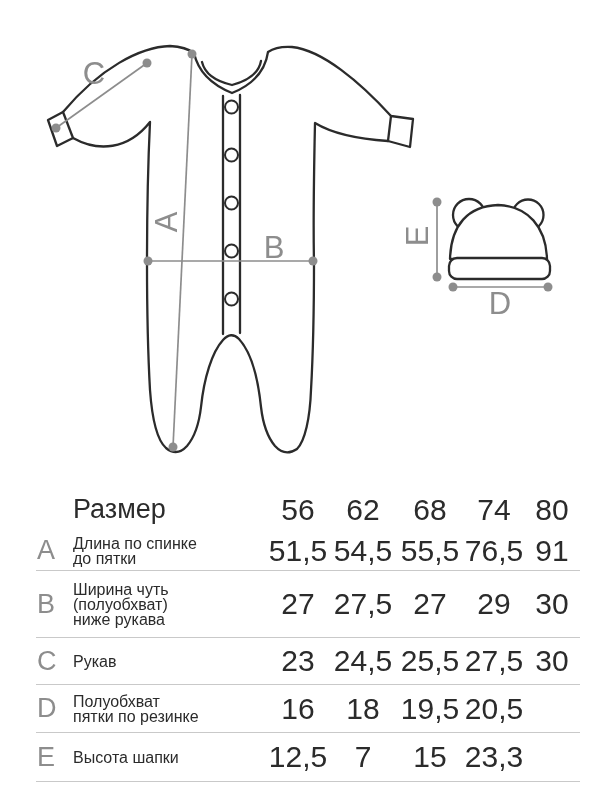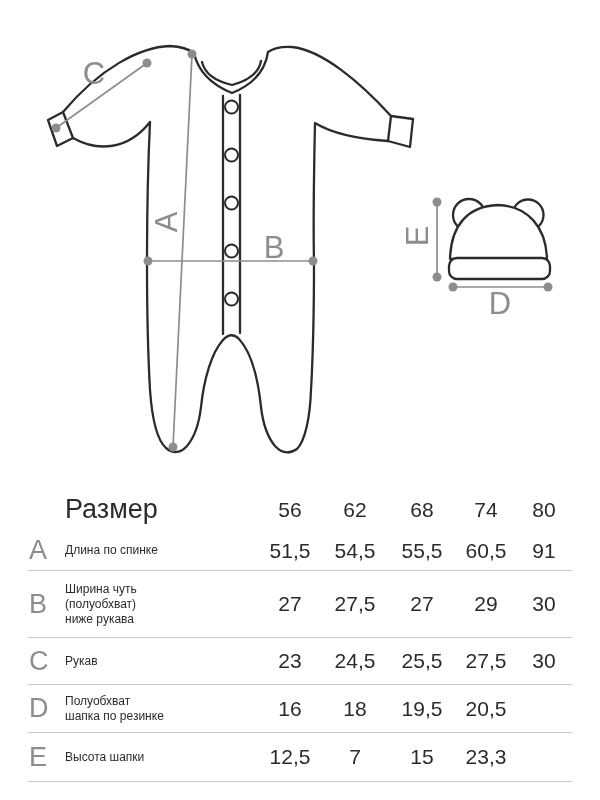--- a/index.html
+++ b/index.html
@@ -9,40 +9,40 @@
   }
   #diagram{position:absolute;left:0;top:0;}
   .garment{fill:#ffffff;stroke:#2b2b2b;stroke-width:2.3;stroke-linejoin:round;stroke-linecap:round;}
   .garment-line{fill:none;stroke:#2b2b2b;stroke-width:2.3;stroke-linejoin:round;stroke-linecap:round;}
   .snap{fill:#ffffff;stroke:#2b2b2b;stroke-width:2;}
   .measure{stroke:#8d8d8d;stroke-width:1.7;fill:none;}
   .mdot{fill:#8d8d8d;stroke:none;}
   .mlabel{fill:#8d8d8d;font-size:31px;font-family:"Liberation Sans","DejaVu Sans",sans-serif;}
   
   #size-table{
-    position:absolute;left:28px;top:488px;width:544px;
+    position:absolute;left:36px;top:488px;width:544px;
     color:#2b2b2b;
   }
   .trow{
     display:grid;
     grid-template-columns:37px 193px 64px 66px 68px 60px 56px;
     align-items:center;
   }
   .trow.body{border-bottom:1px solid #c9c9c9;}
   .trow:nth-child(1){height:43px;}
   .trow:nth-child(2){height:39px;}
   .trow:nth-child(3){height:66px;}
   .trow:nth-child(4){height:46px;}
   .trow:nth-child(5){height:47px;}
   .trow:nth-child(6){height:48px;}
   .cell{min-width:0;}
   .cell.letter{color:#8d8d8d;font-size:27px;padding-left:1px;}
-  .cell.label{font-size:12px;line-height:15px;}
+  .cell.label{font-size:16px;line-height:15px;}
   .cell.label .lline{white-space:nowrap;}
-  .cell.value{font-size:21px;text-align:center;}
+  .cell.value{font-size:30px;text-align:center;}
   .cell.header-label{font-size:27px;line-height:27px;}
 </style>
 </head>
 <body>
 
 <div id="canvas">
 
   <svg id="diagram" width="600" height="480" viewBox="0 0 600 480">
 
     <g>
@@ -126,25 +126,26 @@
         <div class="cell value header-value">56</div>
         <div class="cell value header-value">62</div>
         <div class="cell value header-value">68</div>
         <div class="cell value header-value">74</div>
         <div class="cell value header-value">80</div>
       </div>
       <div class="trow body">
         <div class="cell letter">A</div>
         <div class="cell label">
           <div class="lline">Длина по спинке</div>
+          <div class="lline">до пятки</div>
         </div>
         <div class="cell value">51,5</div>
         <div class="cell value">54,5</div>
         <div class="cell value">55,5</div>
-        <div class="cell value">60,5</div>
+        <div class="cell value">76,5</div>
         <div class="cell value">91</div>
       </div>
       <div class="trow body">
         <div class="cell letter">B</div>
         <div class="cell label">
           <div class="lline">Ширина чуть</div>
           <div class="lline">(полуобхват)</div>
           <div class="lline">ниже рукава</div>
         </div>
         <div class="cell value">27</div>
@@ -161,21 +162,21 @@
         <div class="cell value">23</div>
         <div class="cell value">24,5</div>
         <div class="cell value">25,5</div>
         <div class="cell value">27,5</div>
         <div class="cell value">30</div>
       </div>
       <div class="trow body">
         <div class="cell letter">D</div>
         <div class="cell label">
           <div class="lline">Полуобхват</div>
-          <div class="lline">шапка по резинке</div>
+          <div class="lline">пятки по резинке</div>
         </div>
         <div class="cell value">16</div>
         <div class="cell value">18</div>
         <div class="cell value">19,5</div>
         <div class="cell value">20,5</div>
       </div>
       <div class="trow body">
         <div class="cell letter">E</div>
         <div class="cell label">
           <div class="lline">Высота шапки</div>

